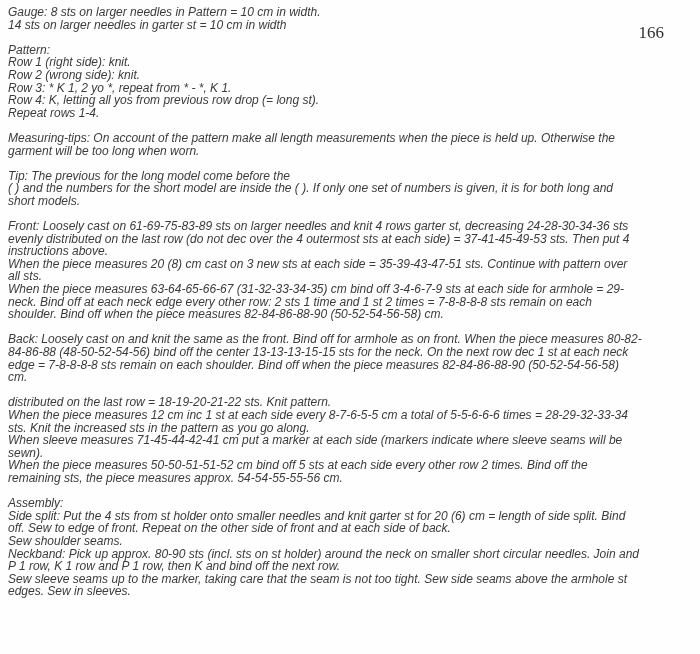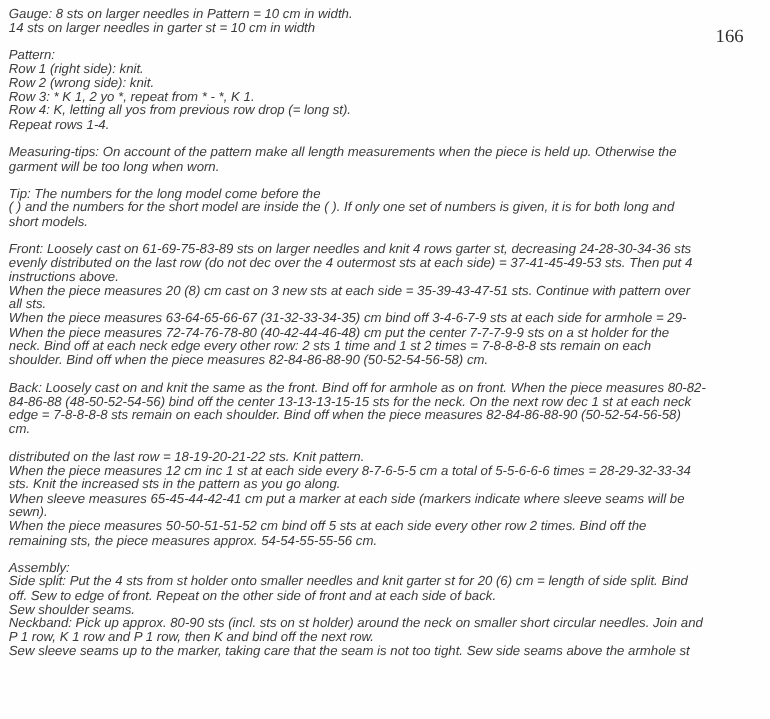--- a/index.html
+++ b/index.html
@@ -31,21 +31,21 @@
   .section:last-child {
     margin-bottom: 0;
   }
   .line {
     height: 12.6px;
     white-space: nowrap;
   }
   .page-number {
     position: absolute;
     top: 24px;
-    right: 24px;
+    right: 36px;
     font-family: "Liberation Serif", serif;
     font-size: 17px;
     line-height: 1;
     color: #2f2f2f;
   }
 </style>
 </head>
 <body>
 
 <div class="page">
@@ -61,53 +61,53 @@
         <div class="line">Row 2 (wrong side): knit.</div>
         <div class="line">Row 3: * K 1, 2 yo *, repeat from * - *, K 1.</div>
         <div class="line">Row 4: K, letting all yos from previous row drop (= long st).</div>
         <div class="line">Repeat rows 1-4.</div>
       </div>
       <div class="section">
         <div class="line">Measuring-tips: On account of the pattern make all length measurements when the piece is held up. Otherwise the</div>
         <div class="line">garment will be too long when worn.</div>
       </div>
       <div class="section">
-        <div class="line">Tip: The numbers for the long model come before the</div>
+        <div class="line">Tip: The previous for the long model come before the</div>
         <div class="line">( ) and the numbers for the short model are inside the ( ). If only one set of numbers is given, it is for both long and</div>
         <div class="line">short models.</div>
       </div>
       <div class="section">
         <div class="line">Front: Loosely cast on 61-69-75-83-89 sts on larger needles and knit 4 rows garter st, decreasing 24-28-30-34-36 sts</div>
         <div class="line">evenly distributed on the last row (do not dec over the 4 outermost sts at each side) = 37-41-45-49-53 sts. Then put 4</div>
         <div class="line">instructions above.</div>
         <div class="line">When the piece measures 20 (8) cm cast on 3 new sts at each side = 35-39-43-47-51 sts. Continue with pattern over</div>
         <div class="line">all sts.</div>
         <div class="line">When the piece measures 63-64-65-66-67 (31-32-33-34-35) cm bind off 3-4-6-7-9 sts at each side for armhole = 29-</div>
-        <div class="line">When the piece measures 72-74-76-78-80 (40-42-44-46-48) cm put the center 7-7-7-9-9 sts on a st holder for the</div>
         <div class="line">neck. Bind off at each neck edge every other row: 2 sts 1 time and 1 st 2 times = 7-8-8-8-8 sts remain on each</div>
         <div class="line">shoulder. Bind off when the piece measures 82-84-86-88-90 (50-52-54-56-58) cm.</div>
       </div>
       <div class="section">
         <div class="line">Back: Loosely cast on and knit the same as the front. Bind off for armhole as on front. When the piece measures 80-82-</div>
         <div class="line">84-86-88 (48-50-52-54-56) bind off the center 13-13-13-15-15 sts for the neck. On the next row dec 1 st at each neck</div>
         <div class="line">edge = 7-8-8-8-8 sts remain on each shoulder. Bind off when the piece measures 82-84-86-88-90 (50-52-54-56-58)</div>
         <div class="line">cm.</div>
       </div>
       <div class="section">
         <div class="line">distributed on the last row = 18-19-20-21-22 sts. Knit pattern.</div>
         <div class="line">When the piece measures 12 cm inc 1 st at each side every 8-7-6-5-5 cm a total of 5-5-6-6-6 times = 28-29-32-33-34</div>
         <div class="line">sts. Knit the increased sts in the pattern as you go along.</div>
-        <div class="line">When sleeve measures 65-45-44-42-41 cm put a marker at each side (markers indicate where sleeve seams will be</div>
+        <div class="line">When sleeve measures 71-45-44-42-41 cm put a marker at each side (markers indicate where sleeve seams will be</div>
         <div class="line">sewn).</div>
         <div class="line">When the piece measures 50-50-51-51-52 cm bind off 5 sts at each side every other row 2 times. Bind off the</div>
         <div class="line">remaining sts, the piece measures approx. 54-54-55-55-56 cm.</div>
       </div>
       <div class="section">
         <div class="line">Assembly:</div>
         <div class="line">Side split: Put the 4 sts from st holder onto smaller needles and knit garter st for 20 (6) cm = length of side split. Bind</div>
         <div class="line">off. Sew to edge of front. Repeat on the other side of front and at each side of back.</div>
         <div class="line">Sew shoulder seams.</div>
         <div class="line">Neckband: Pick up approx. 80-90 sts (incl. sts on st holder) around the neck on smaller short circular needles. Join and</div>
         <div class="line">P 1 row, K 1 row and P 1 row, then K and bind off the next row.</div>
         <div class="line">Sew sleeve seams up to the marker, taking care that the seam is not too tight. Sew side seams above the armhole st</div>
+        <div class="line">edges. Sew in sleeves.</div>
       </div>
     </div>
 </div>
 
 </body></html>

